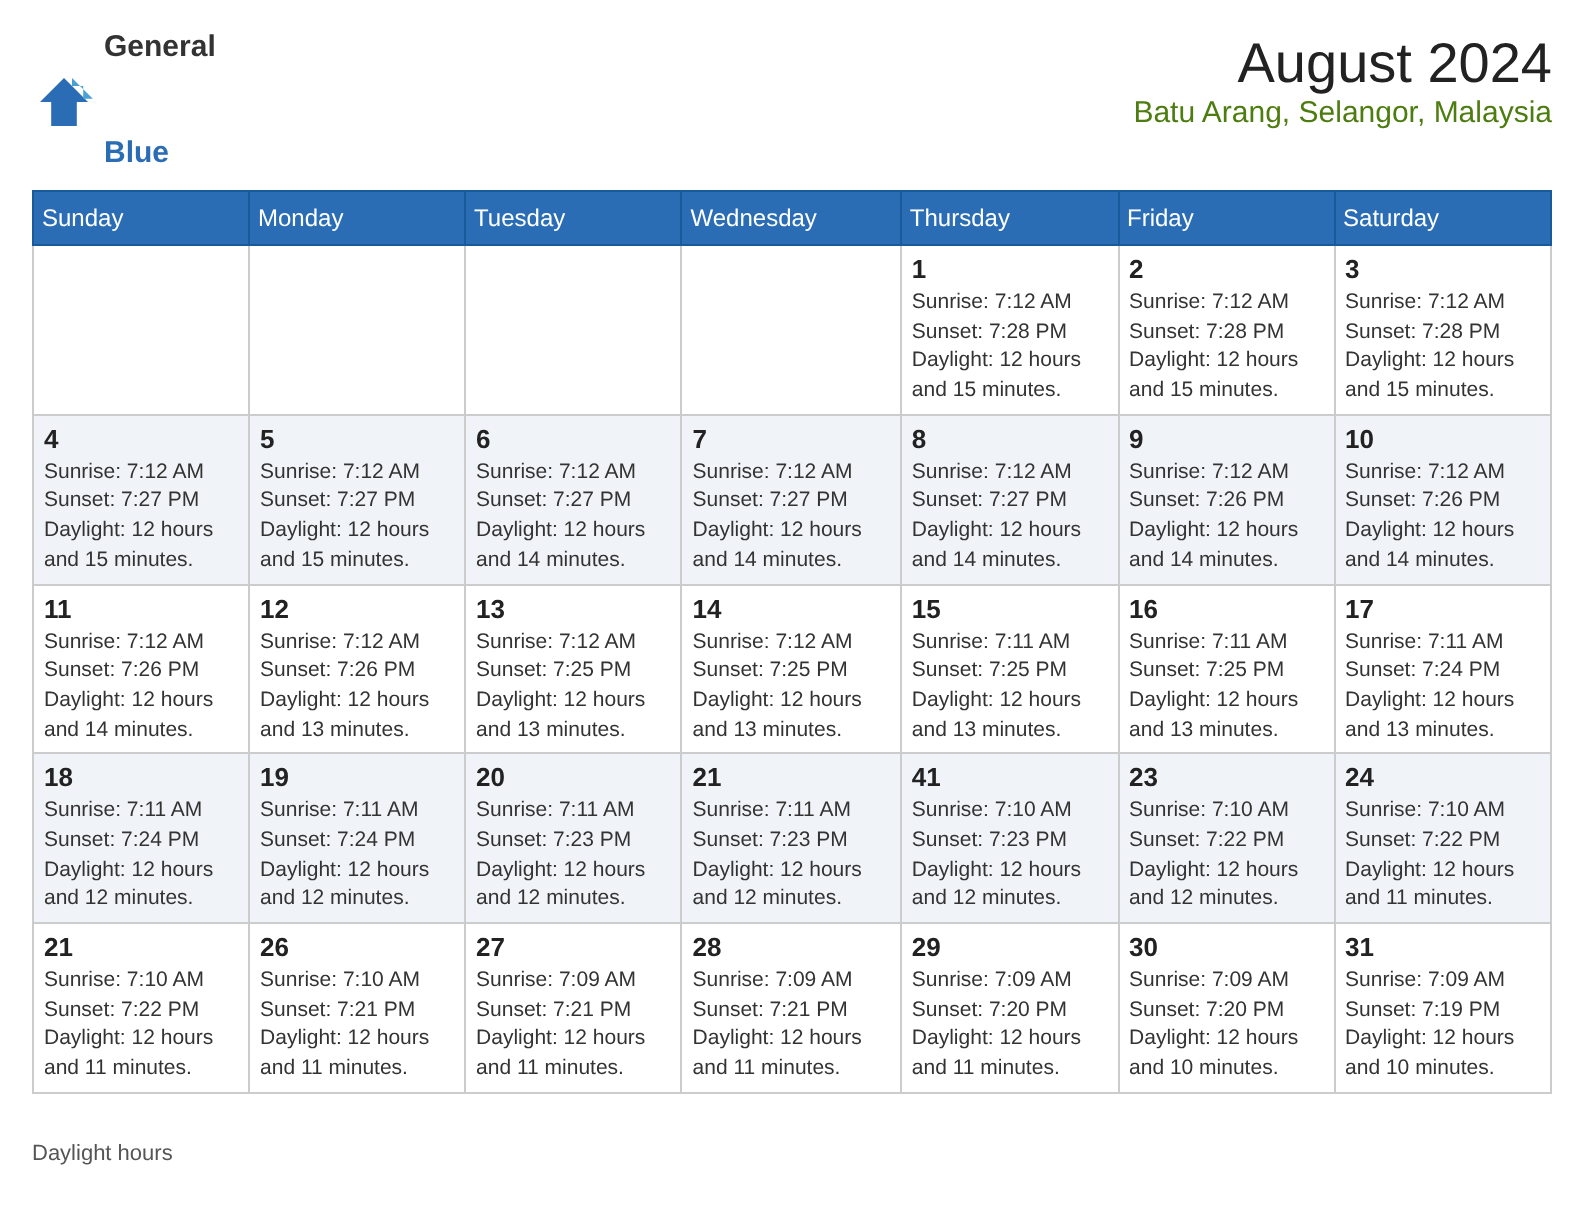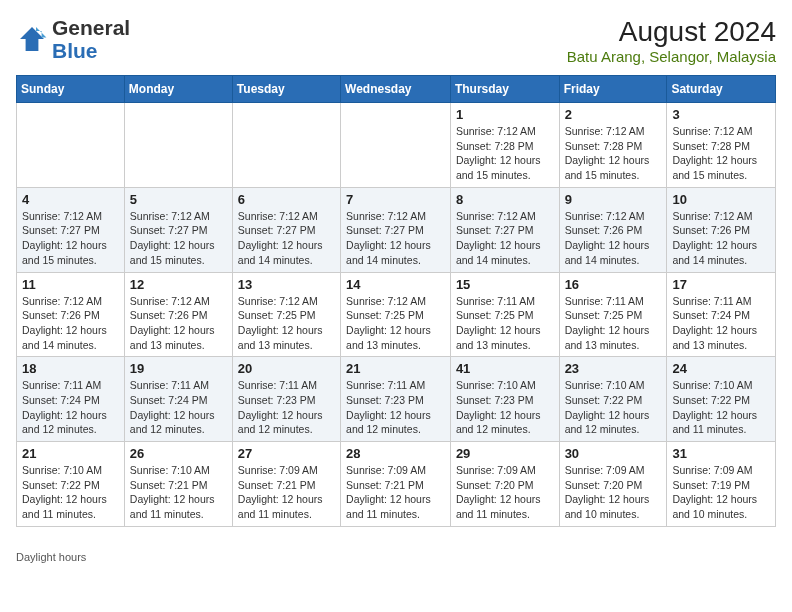--- a/index.html
+++ b/index.html
@@ -17,23 +17,24 @@
       margin-bottom: 10px;
     }
     .logo {
       display: flex;
       align-items: center;
       gap: 4px;
     }
     .logo-text {
       display: flex;
       flex-direction: column;
-      font-size: 21px;
+      font-size: 15px;
       font-weight: bold;
       line-height: 1.1;
+      gap: 36px;
     }
     .logo-text .general { color: #333; }
     .logo-text .blue { color: #2a6db5; }
     .logo-icon {
       width: 32px;
       height: 32px;
     }
     .title-block {
       text-align: right;
     }
@@ -50,21 +51,21 @@
       width: 100%;
       border-collapse: collapse;
       font-size: 11px;
     }
     .calendar th {
       background: #2a6db5;
       color: #fff;
       padding: 6px 4px;
       text-align: left;
       font-size: 12px;
-      font-weight: bold;
+      font-weight: normal;
       border: 1px solid #1a5a9a;
     }
     .calendar td {
       border: 1px solid #ccc;
       vertical-align: top;
       padding: 4px 5px;
       width: 113px;
       min-height: 80px;
       background: #fff;
     }

